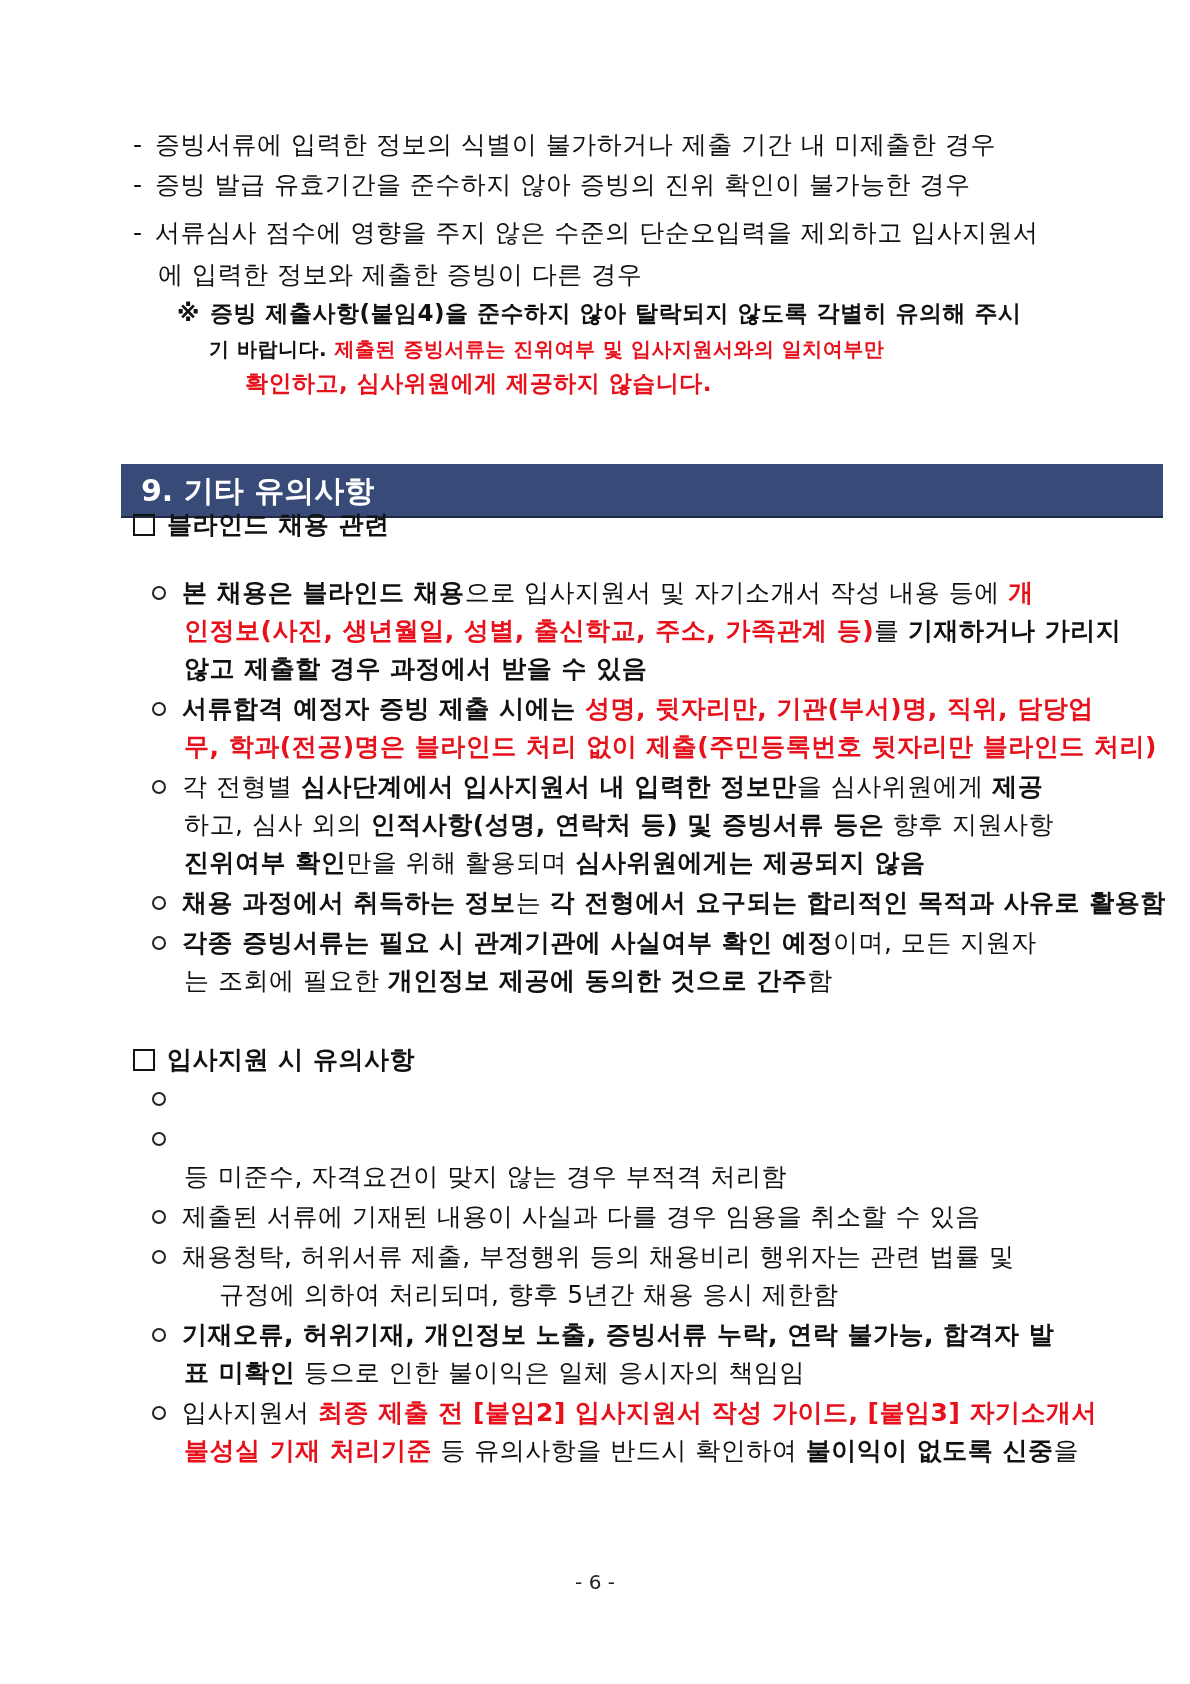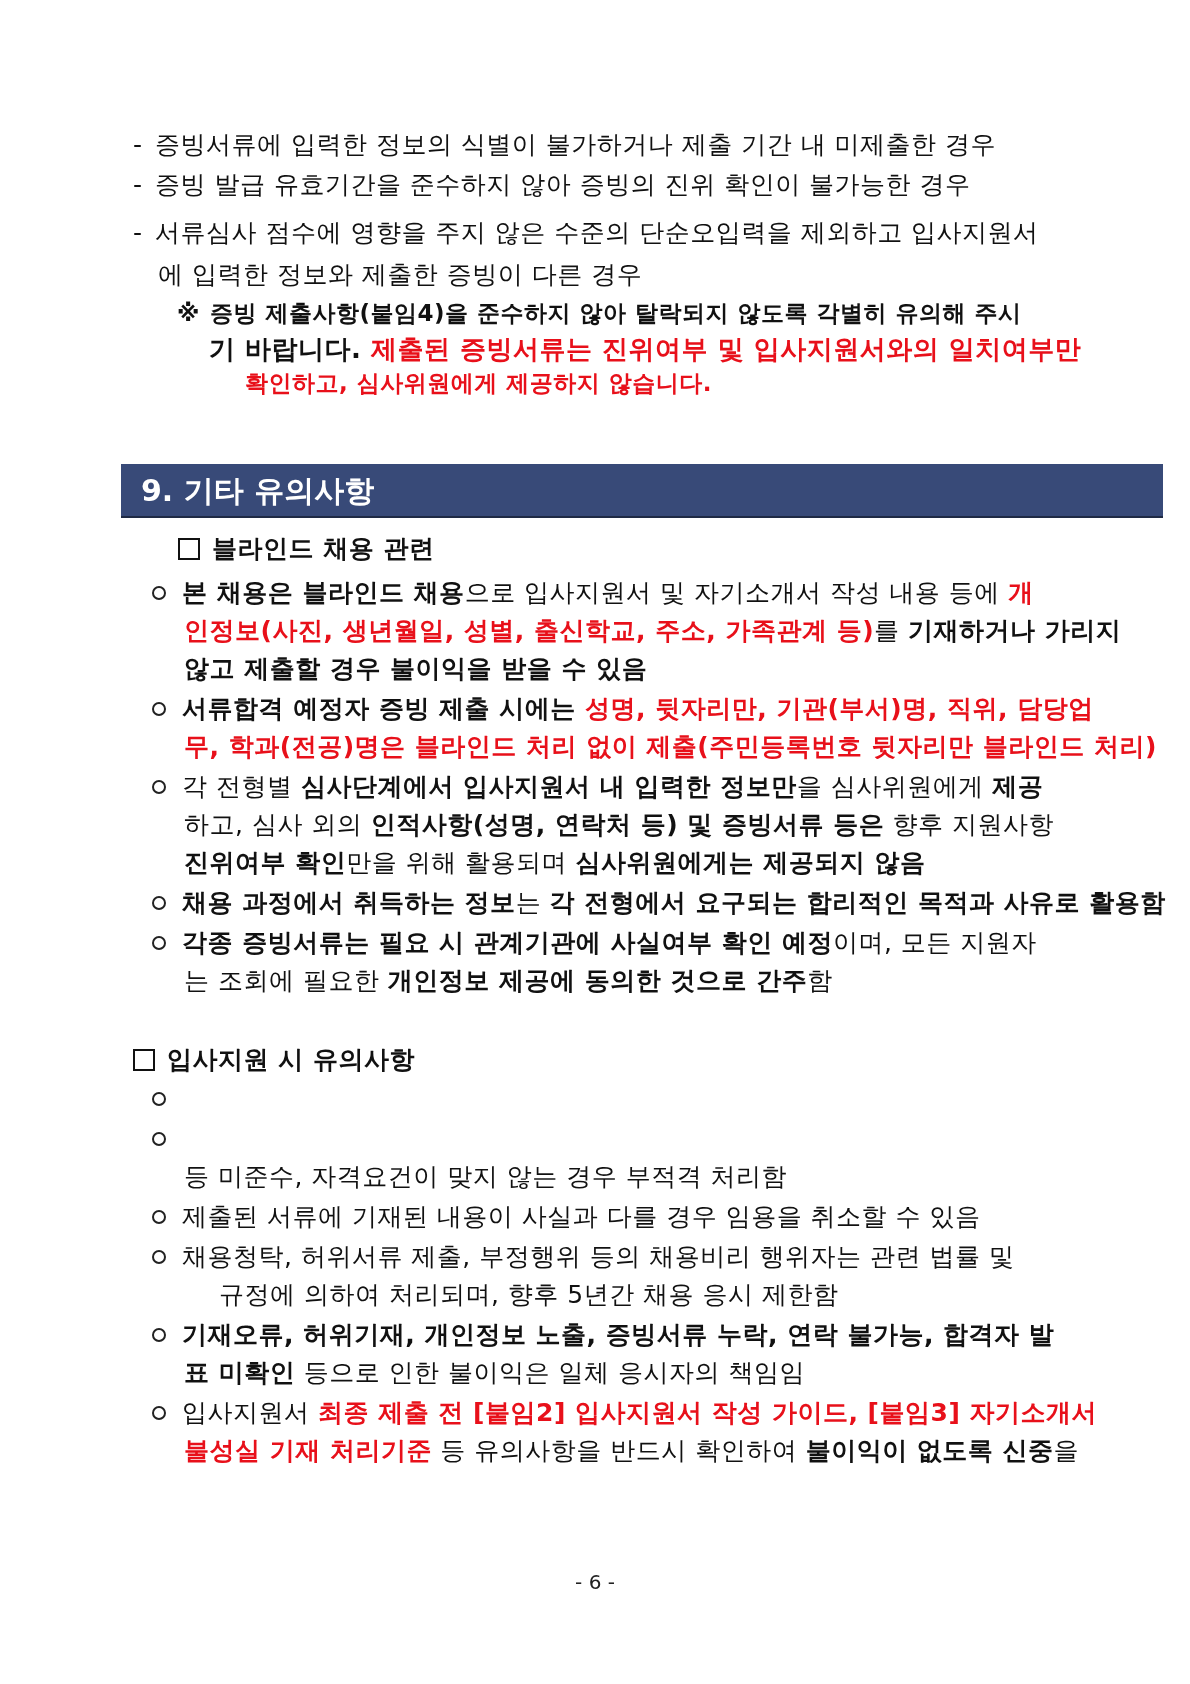--- a/index.html
+++ b/index.html
@@ -22,33 +22,33 @@
 </style>
 </head>
 <body>
 
 <div id="intro">
     <div class="line" style="left: 133px; top: 128px;"><span class="dash">-</span><span class="seg ">증빙서류에 입력한 정보의 식별이 불가하거나 제출 기간 내 미제출한 경우</span></div>
     <div class="line" style="left: 133px; top: 168px;"><span class="dash">-</span><span class="seg ">증빙 발급 유효기간을 준수하지 않아 증빙의 진위 확인이 불가능한 경우</span></div>
     <div class="line" style="left: 133px; top: 216px;"><span class="dash">-</span><span class="seg ">서류심사 점수에 영향을 주지 않은 수준의 단순오입력을 제외하고 입사지원서</span></div>
     <div class="line" style="left: 158px; top: 258px;"><span class="seg ">에 입력한 정보와 제출한 증빙이 다른 경우</span></div>
     <div class="line" style="left: 177px; top: 296px; font-size: 23px;"><span class="seg bold" style="margin-right: 10px;">※</span><span class="seg bold">증빙 제출사항(붙임4)을 준수하지 않아 탈락되지 않도록 각별히 유의해 주시</span></div>
-    <div class="line" style="left: 209px; top: 332px; font-size: 26px;"><span class="seg bold">기 바랍니다. </span><span class="seg bold red">제출된 증빙서류는 진위여부 및 입사지원서와의 일치여부만</span></div>
+    <div class="line" style="left: 209px; top: 332px; font-size: 20px;"><span class="seg bold">기 바랍니다. </span><span class="seg bold red">제출된 증빙서류는 진위여부 및 입사지원서와의 일치여부만</span></div>
     <div class="line" style="left: 209px; top: 366px; font-size: 23px; margin-left: 36px;"><span class="seg bold red">확인하고, 심사위원에게 제공하지 않습니다.</span></div>
   </div>
 
 <div class="header-bar">
   <div class="header-title">9. 기타 유의사항</div>
 </div>
 
 <div id="subs">
-    <div class="line" style="left: 133px; top: 532px; font-weight: bold; margin-left: 45px;"><span class="square"></span><span>블라인드 채용 관련</span></div>
+    <div class="line" style="left: 133px; top: 508px; font-weight: bold;"><span class="square"></span><span>블라인드 채용 관련</span></div>
     <div class="line" style="left: 152px; top: 576px;"><span class="circle"></span><span class="seg bold">본 채용은 블라인드 채용</span><span class="seg ">으로 입사지원서 및 자기소개서 작성 내용 등에 </span><span class="seg bold red">개</span></div>
     <div class="line" style="left: 184px; top: 614px;"><span class="seg bold red">인정보(사진, 생년월일, 성별, 출신학교, 주소, 가족관계 등)</span><span class="seg ">를 </span><span class="seg bold">기재하거나 가리지</span></div>
-    <div class="line" style="left: 184px; top: 652px;"><span class="seg bold">않고 제출할 경우 불이익을 받을 수 있음</span></div>
+    <div class="line" style="left: 184px; top: 652px;"><span class="seg bold">않고 제출할 경우 과정에서 받을 수 있음</span></div>
     <div class="line" style="left: 152px; top: 692px;"><span class="circle"></span><span class="seg bold">서류합격 예정자 증빙 제출 시에는 </span><span class="seg bold red">성명, 뒷자리만, 기관(부서)명, 직위, 담당업</span></div>
     <div class="line" style="left: 184px; top: 730px;"><span class="seg bold red">무, 학과(전공)명은 블라인드 처리 없이 제출(주민등록번호 뒷자리만 블라인드 처리)</span></div>
     <div class="line" style="left: 152px; top: 770px;"><span class="circle"></span><span class="seg ">각 전형별 </span><span class="seg bold">심사단계에서 입사지원서 내 입력한 정보만</span><span class="seg ">을 심사위원에게 </span><span class="seg bold">제공</span></div>
     <div class="line" style="left: 184px; top: 808px;"><span class="seg ">하고, 심사 외의 </span><span class="seg bold">인적사항(성명, 연락처 등) 및 증빙서류 등은</span><span class="seg "> 향후 지원사항</span></div>
     <div class="line" style="left: 184px; top: 846px;"><span class="seg bold">진위여부 확인</span><span class="seg ">만을 위해 활용되며 </span><span class="seg bold">심사위원에게는 제공되지 않음</span></div>
     <div class="line" style="left: 152px; top: 886px;"><span class="circle"></span><span class="seg bold">채용 과정에서 취득하는 정보</span><span class="seg ">는 </span><span class="seg bold">각 전형에서 요구되는 합리적인 목적과 사유로 활용함</span></div>
     <div class="line" style="left: 152px; top: 926px;"><span class="circle"></span><span class="seg bold">각종 증빙서류는 필요 시 관계기관에 사실여부 확인 예정</span><span class="seg ">이며, 모든 지원자</span></div>
     <div class="line" style="left: 184px; top: 964px;"><span class="seg ">는 조회에 필요한 </span><span class="seg bold">개인정보 제공에 동의한 것으로 간주</span><span class="seg ">함</span></div>
     <div class="line" style="left: 133px; top: 1043px; font-weight: bold;"><span class="square"></span><span>입사지원 시 유의사항</span></div>
     <div class="line" style="left: 152px; top: 1082px;"><span class="circle"></span></div>

